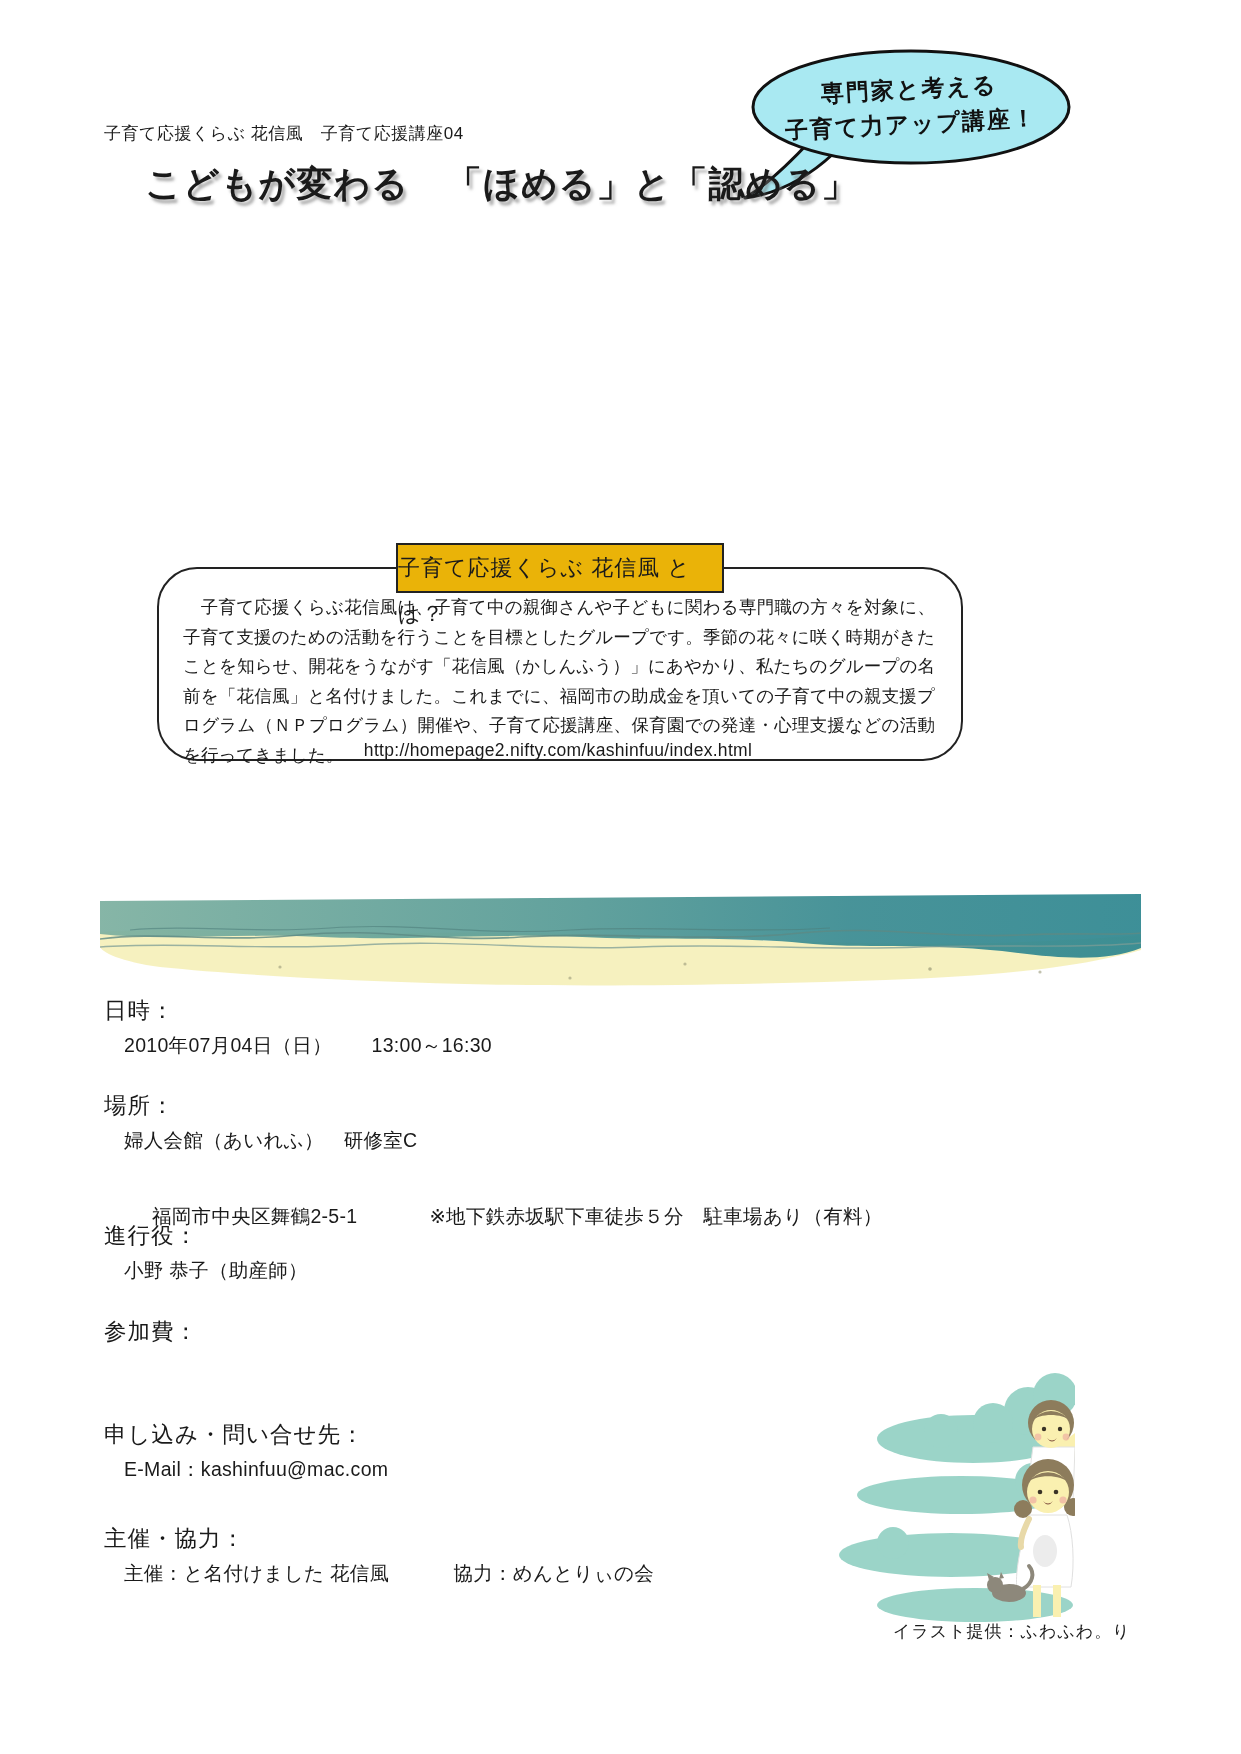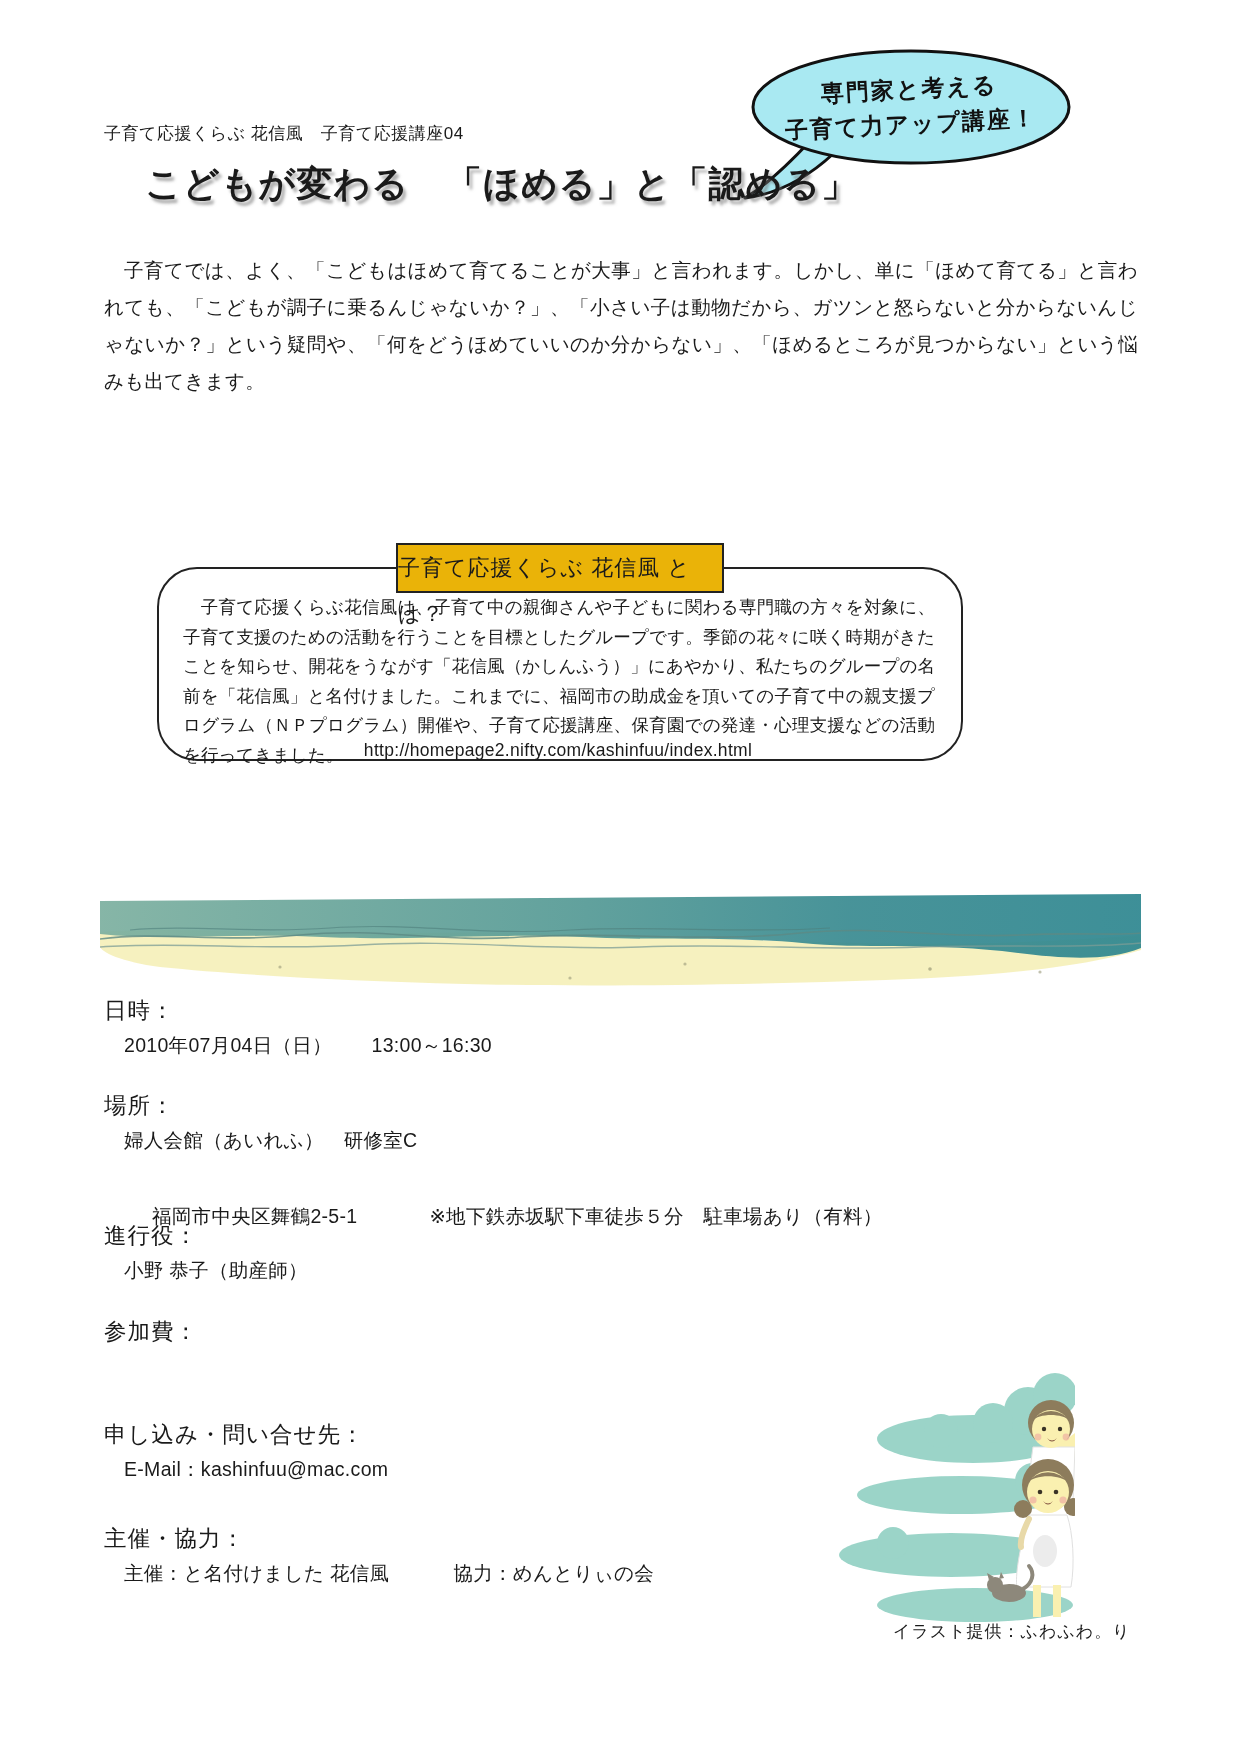--- a/index.html
+++ b/index.html
@@ -68,21 +68,20 @@
     <ellipse cx="178" cy="63" rx="158" ry="56" fill="#a9e9f2" stroke="#111" stroke-width="3"></ellipse>
   </svg>
   <div class="bubble-text">
     <div>専門家と考える</div>
     <div>子育て力アップ講座！</div>
   </div>
 
   <div class="kicker">子育て応援くらぶ 花信風　子育て応援講座04</div>
   <h1 class="title">こどもが変わる　「ほめる」と「認める」</h1>
 
-  <p class="para p1">　子育てでは、よく、「こどもはほめて育てることが大事」と言われます。しかし、単に「ほめて育てる」と言われても、「こどもが調子に乗るんじゃないか？」、「小さい子は動物だから、ガツンと怒らないと分からないんじゃないか？」という疑問や、「何をどうほめていいのか分からない」、「ほめるところが見つからない」という悩みも出てきます。</p>
 
   <div class="about-box"></div>
   <div class="about-title">子育て応援くらぶ 花信風 とは？</div>
   <p class="about-body">　子育て応援くらぶ花信風は、子育て中の親御さんや子どもに関わる専門職の方々を対象に、子育て支援のための活動を行うことを目標としたグループです。季節の花々に咲く時期がきたことを知らせ、開花をうながす「花信風（かしんふう）」にあやかり、私たちのグループの名前を「花信風」と名付けました。これまでに、福岡市の助成金を頂いての子育て中の親支援プログラム（ＮＰプログラム）開催や、子育て応援講座、保育園での発達・心理支援などの活動を行ってきました。</p>
   <div class="about-url">http://homepage2.nifty.com/kashinfuu/index.html</div>
 
   <svg class="beach-svg" viewBox="0 0 1041 104">
     <defs>
       <linearGradient id="seaGrad" x1="0" y1="0" x2="1" y2="0">
         <stop offset="0" stop-color="#7db0a0"></stop>

